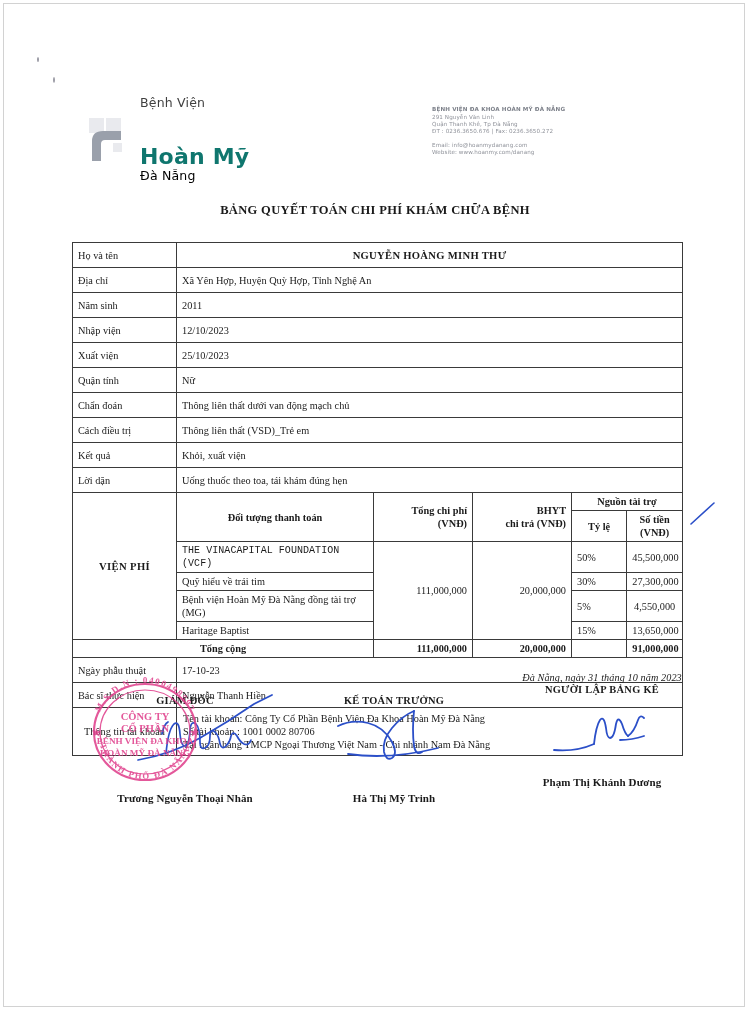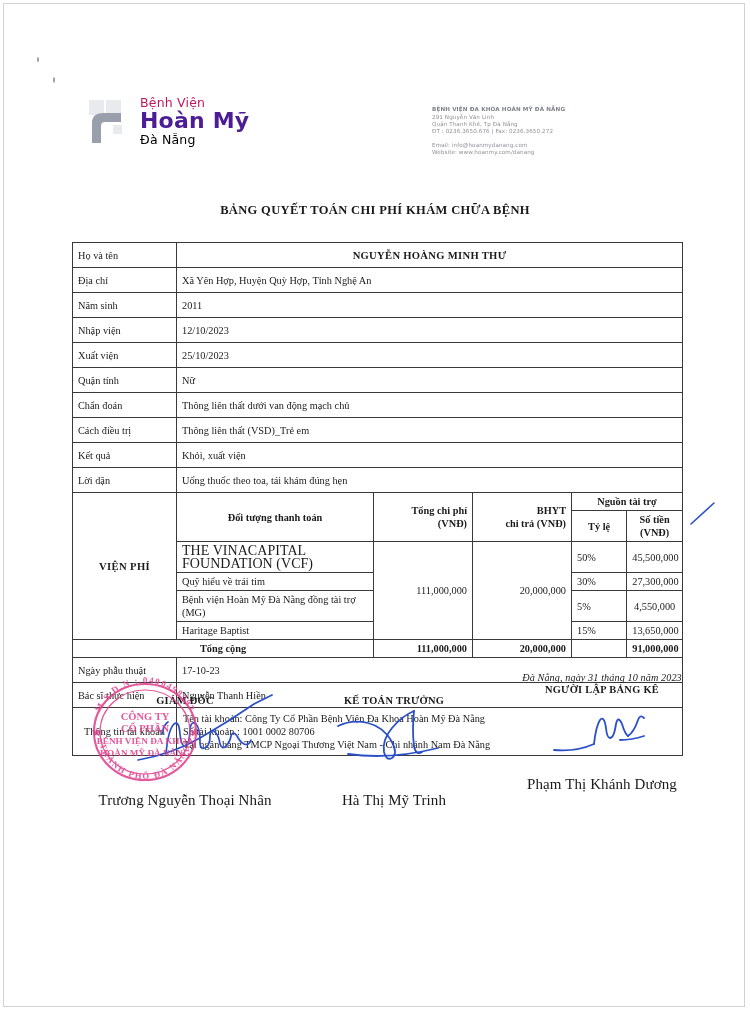--- a/index.html
+++ b/index.html
@@ -12,22 +12,22 @@
     background:#fff;border:1px solid #d2d2d2;box-sizing:border-box;
   }
   .speck{position:absolute;background:#9a9aa4;border-radius:50%;}
   .speck.a{left:33px;top:53px;width:2px;height:5px;}
   .speck.b{left:49px;top:73px;width:2px;height:6px;}
 
   
   .letterhead{position:absolute;left:0;top:88px;width:742px;height:68px;}
   .logo-wrap{position:absolute;left:84px;top:4px;display:flex;align-items:center;gap:10px;}
   .logo-mark{width:42px;height:46px;position:relative;}
-  .brand-line1{font-family:"DejaVu Sans",sans-serif;font-size:12.5px;color:#be185d;letter-spacing:.2px;line-height:13px;}
-  .brand-line2{font-family:"DejaVu Sans",sans-serif;font-size:22px;font-weight:700;color:#4c1d95;line-height:24px;letter-spacing:.2px;}
+  .brand-line1{font-family:"DejaVu Sans",sans-serif;font-size:12.5px;color:#404040;letter-spacing:.2px;line-height:13px;}
+  .brand-line2{font-family:"DejaVu Sans",sans-serif;font-size:22px;font-weight:700;color:#0f766e;line-height:24px;letter-spacing:.2px;margin-top:36px;}
   .brand-line3{font-family:"DejaVu Sans",sans-serif;font-size:12.5px;color:#000000;line-height:14px;letter-spacing:.2px;}
 
   .contact{position:absolute;left:428px;top:14px;width:250px;color:#8e9199;
            font-family:"DejaVu Sans",sans-serif;}
   .contact .c-title{font-size:5.6px;font-weight:700;letter-spacing:.15px;line-height:7.6px;color:#7e828b;}
   .contact .c-row{font-size:5.6px;line-height:7.4px;letter-spacing:.1px;}
   .contact .c-gap{height:6px;}
 
   
   .doc-title{
@@ -52,39 +52,39 @@
   table.fund-tbl td.nb-l{border-left:none;}
   table.fund-tbl td.nb-r{border-right:none;}
   table.fund-tbl td.nb-t{border-top:none;}
   table.fund-tbl td.nb-b{border-bottom:none;}
   .vp-cell{width:93px;text-align:center;font-weight:700;letter-spacing:.4px;font-size:10.6px;}
   .hd{text-align:center;font-weight:700;}
   .obj{width:186px;}
   .num{width:88px;text-align:right;}
   .rate{width:54px;}
   .amt{width:73px;text-align:center;}
-  .small-caps{font-size:14px;letter-spacing:.05px;}
+  .small-caps{font-size:10px;letter-spacing:.05px;font-family:Liberation Mono, monospace;}
   .totrow td{font-weight:700;}
   .tot-lbl{text-align:center;font-weight:700;}
 
   .acct-lbl{text-align:center;line-height:14px;}
   .acct-val{line-height:15.5px;padding:4px 6px !important;}
 
   
   .pen-stroke{position:absolute;left:686px;top:498px;width:26px;height:24px;}
 
   
   .sig{position:absolute;left:68px;top:668px;width:614px;height:120px;}
   .sig-col{position:absolute;text-align:center;}
   .sig-col.c1{left:18px;top:22px;width:190px;}
   .sig-col.c2{left:232px;top:22px;width:180px;}
   .sig-col.c3{left:420px;top:0px;width:220px;}
   .sig-date{font-style:italic;font-size:10.2px;letter-spacing:.1px;white-space:nowrap;}
   .sig-role{font-weight:700;font-size:10.4px;letter-spacing:.3px;margin-top:1px;}
-  .sig-name{font-weight:400;font-size:15px;letter-spacing:.1px;position:absolute;width:100%;top:98px;left:0;}
+  .sig-name{font-weight:700;font-size:11px;letter-spacing:.1px;position:absolute;width:100%;top:98px;left:0;}
   .sig-ink{position:absolute;}
   .sig-ink.s1{left:60px;top:22px;}
   .sig-ink.s2{left:262px;top:36px;}
   .sig-ink.s3{left:478px;top:38px;}
 
   
   .stamp{position:absolute;left:78px;top:666px;width:126px;height:118px;}
 </style>
 </head>
 <body>

